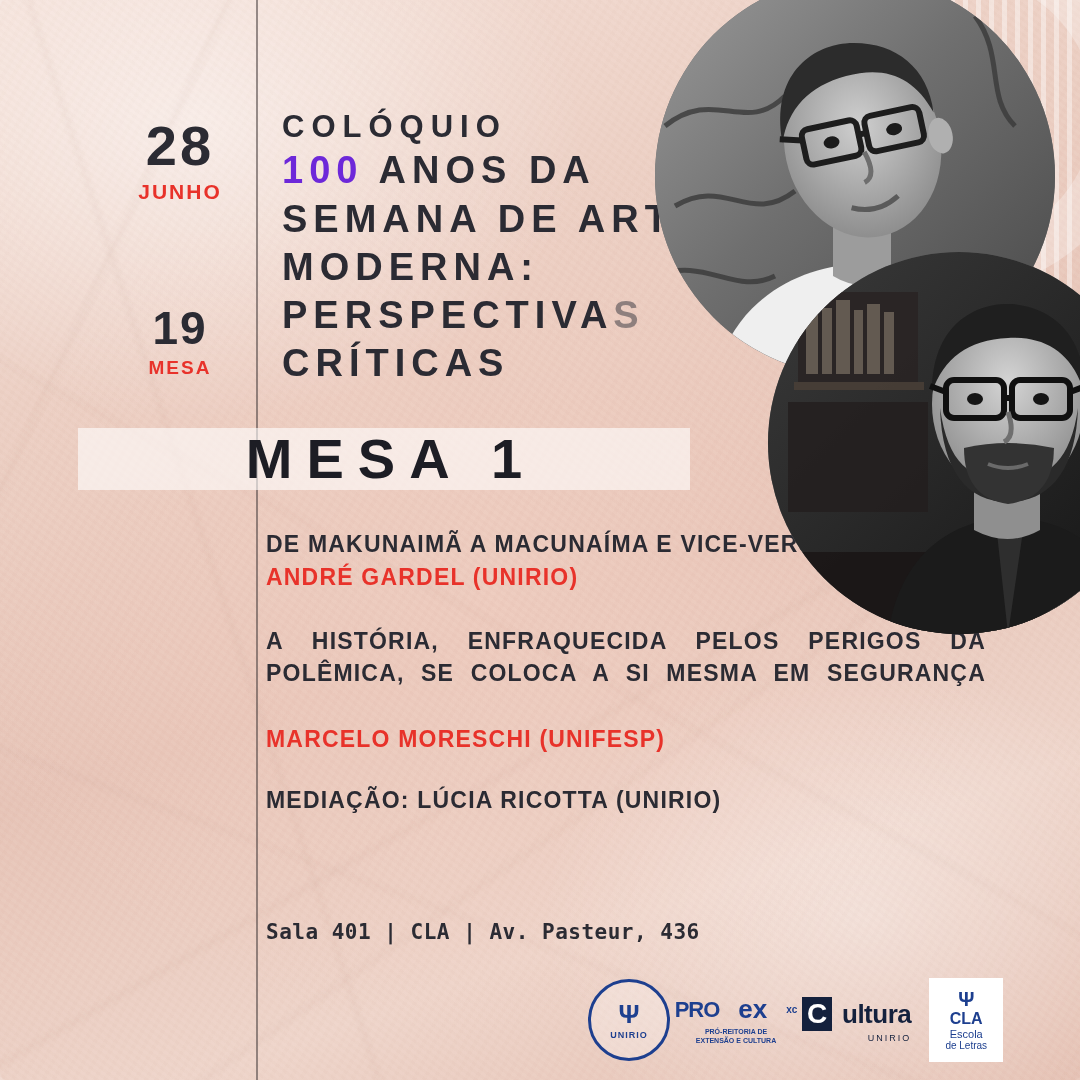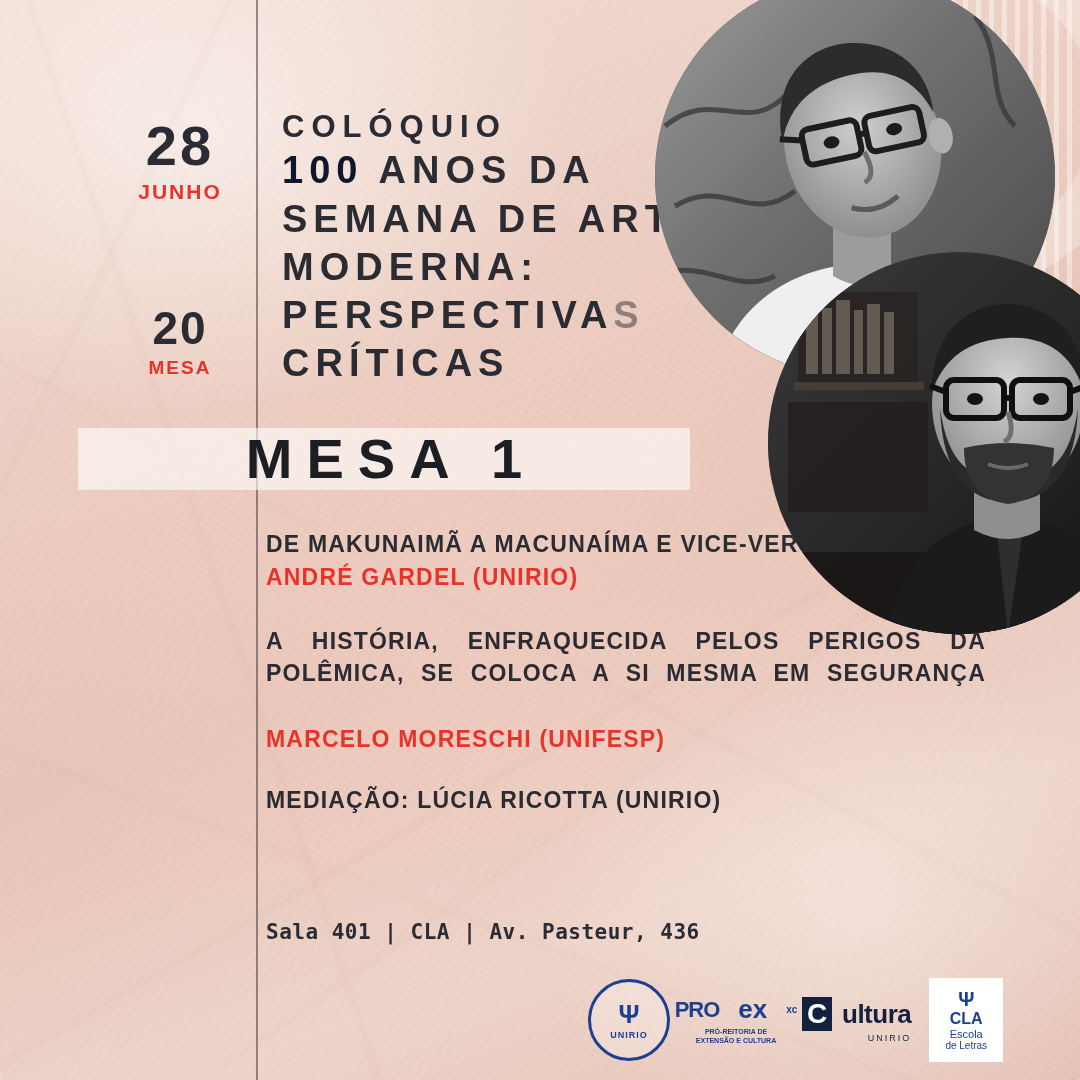--- a/index.html
+++ b/index.html
@@ -135,21 +135,21 @@
     font-weight: 700;
     letter-spacing: 6px;
     line-height: 1.27;
     color: #2b2b33;
     white-space: nowrap;
   }
   .headline .small {
     font-size: 31px;
     letter-spacing: 7px;
   }
-  .hl-accent { color: #0f172a; }
+  .hl-accent { color: #6d28d9; }
   .hl-faint  { color: #8e7f7d; }
 
   
   .mesa-band {
     position: absolute;
     left: 78px;
     top: 428px;
     width: 612px;
     height: 62px;
     background: rgba(255,255,255,0.60);
@@ -322,21 +322,21 @@
   <div class="bg-arc"></div>
 
   <div class="divider"></div>
 
   <div class="date-block">
     <div class="date-day">28</div>
     <div class="date-month">JUNHO</div>
   </div>
 
   <div class="time-block">
-    <div class="time-hour">20</div>
+    <div class="time-hour">19</div>
     <div class="time-label">MESA</div>
   </div>
 
   <div class="headline">
     <div class="line small">COLÓQUIO</div>
     <div class="line">
       <span class="hl-accent">100</span>
       <span>ANOS DA</span>
     </div>
     <div class="line">SEMANA DE ARTE</div>

